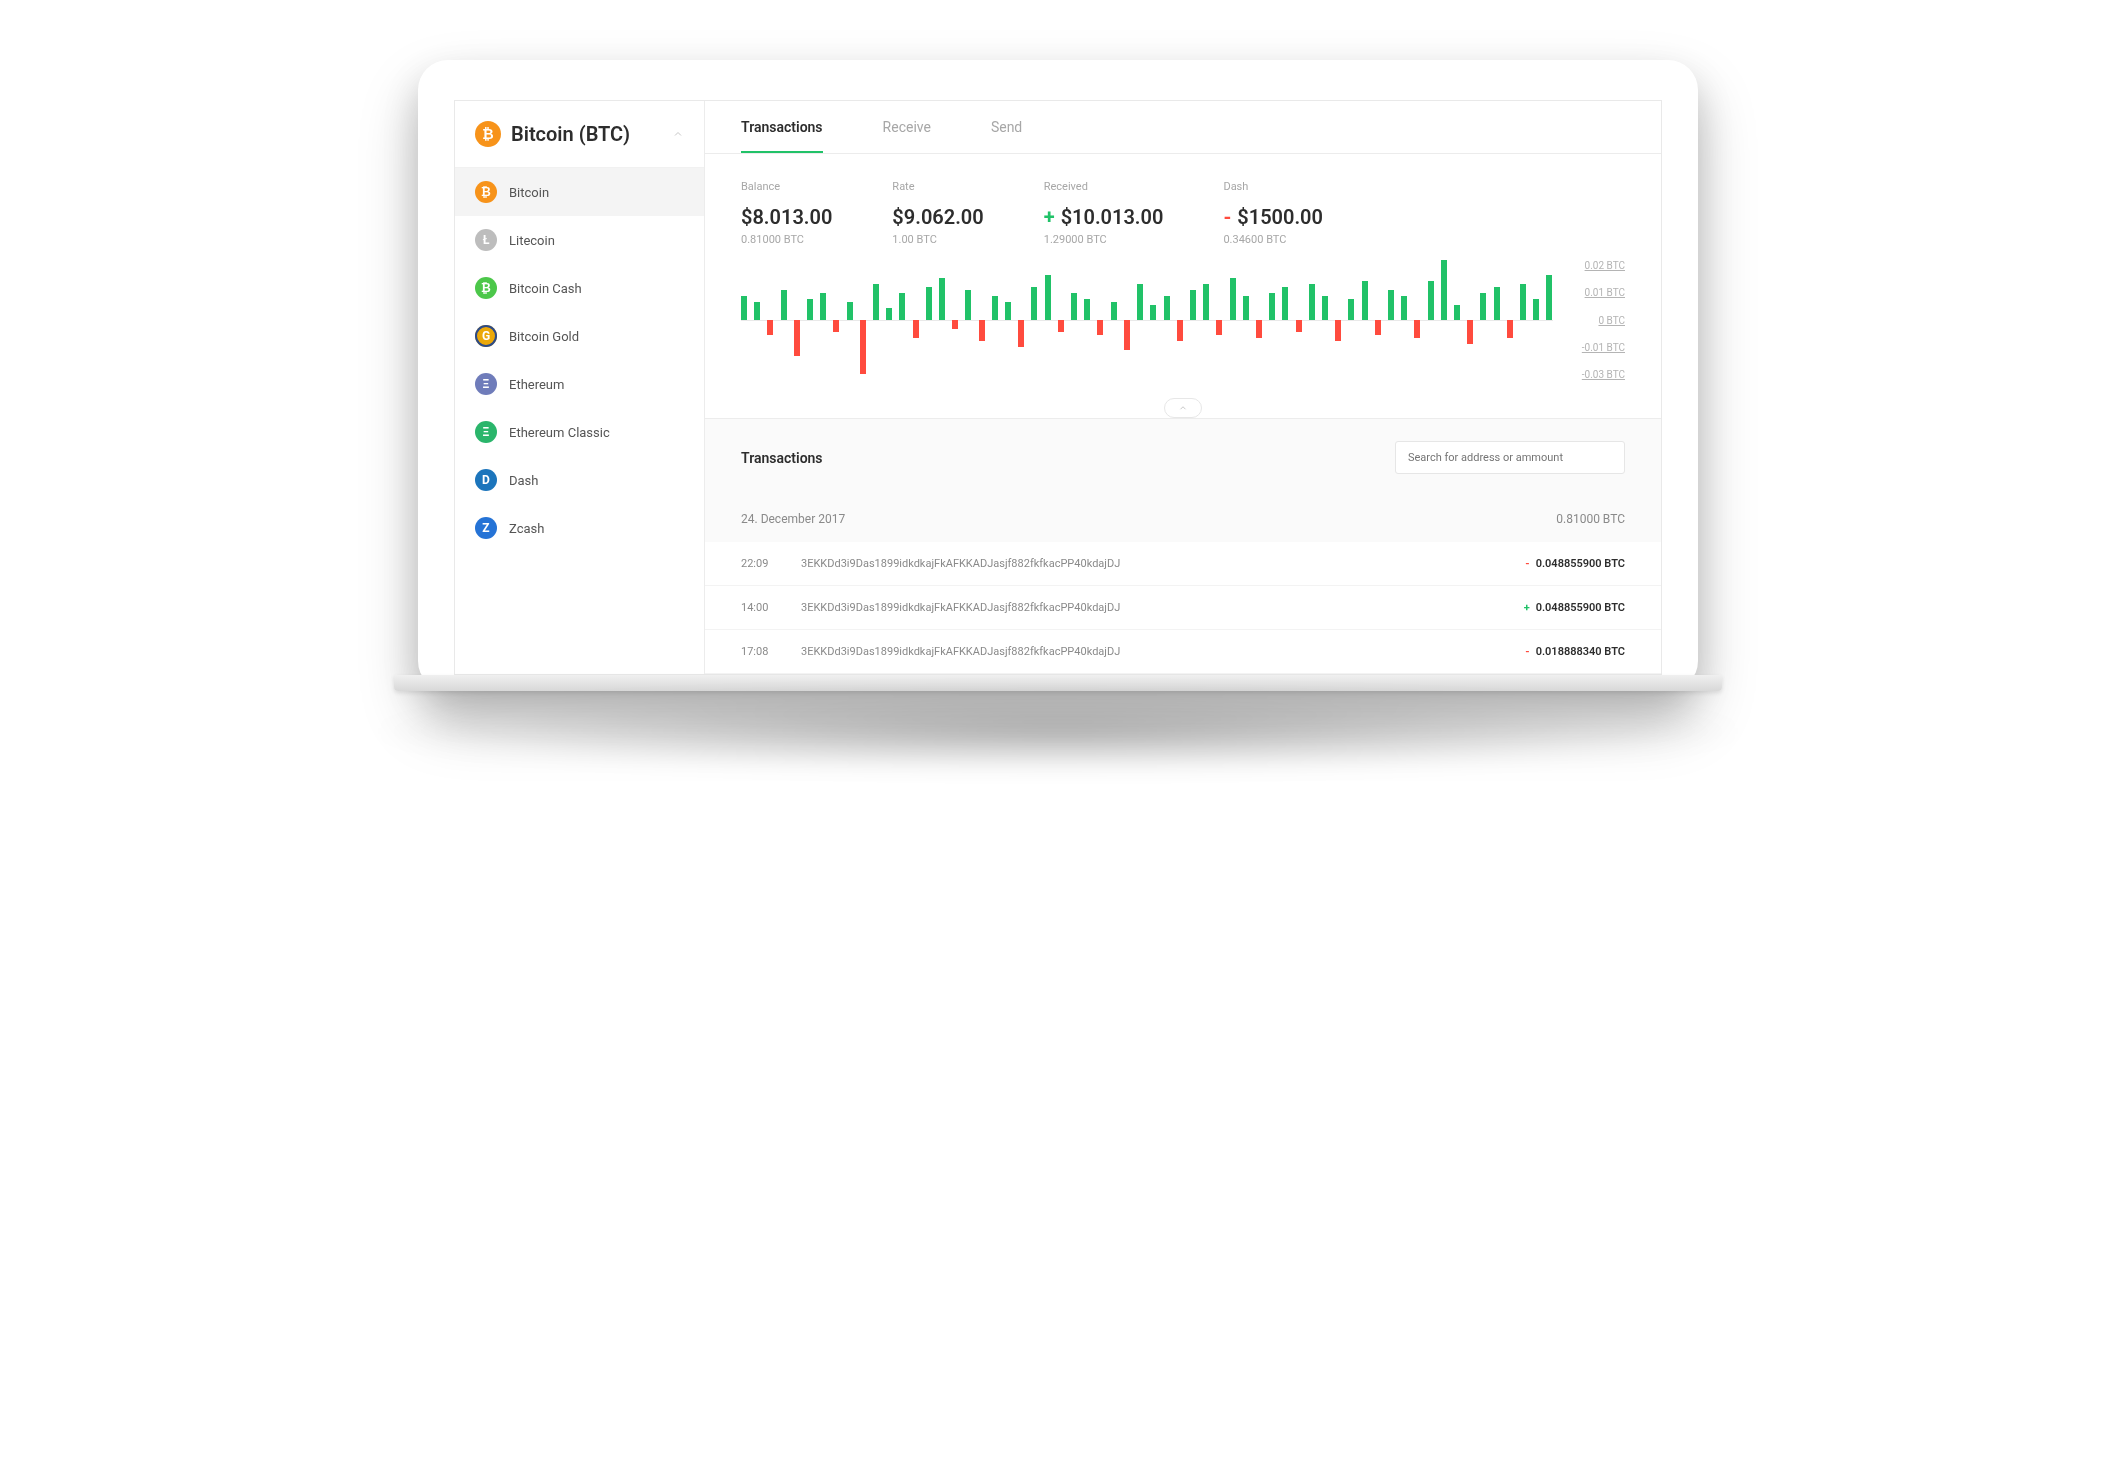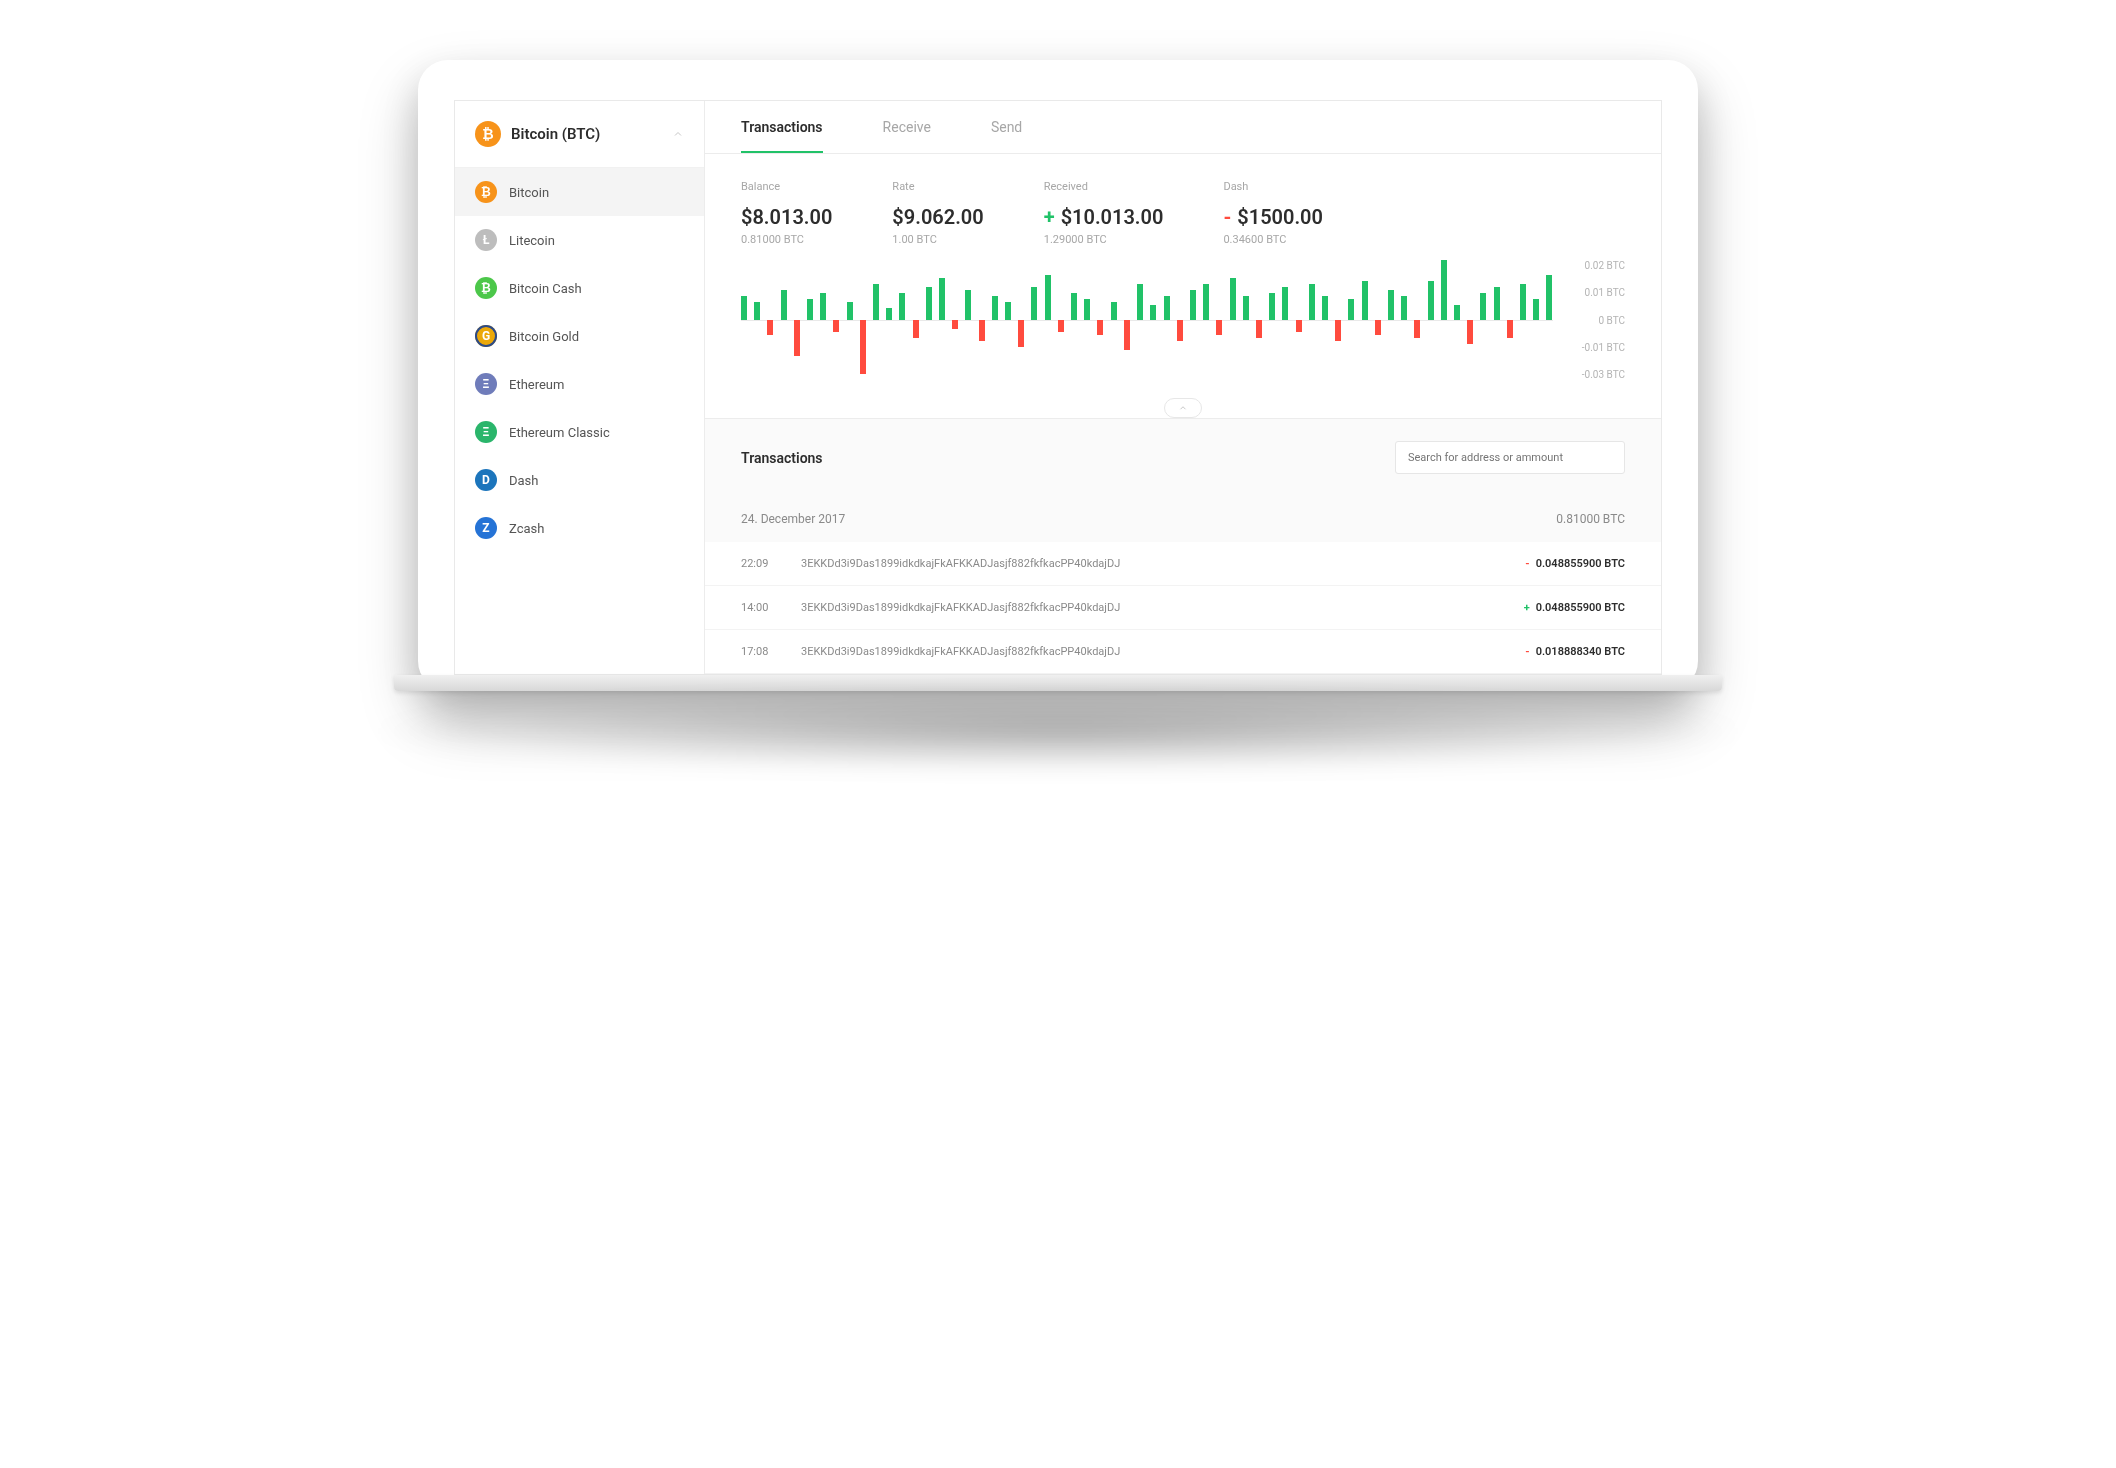--- a/index.html
+++ b/index.html
@@ -2,21 +2,21 @@
 <html><head>
 <meta charset="utf-8">
 <style>
 *{margin:0;padding:0;box-sizing:border-box;font-family:-apple-system,BlinkMacSystemFont,"Segoe UI",Roboto,sans-serif;}
 body{background:#fff;padding:60px 40px 40px 40px;}
 .device{background:#fff;border-radius:30px;padding:40px 36px 0 36px;box-shadow:0 30px 60px rgba(0,0,0,.22),0 18px 36px rgba(0,0,0,.15);position:relative;max-width:1280px;margin:0 auto;}
 .screen{background:#fff;display:flex;overflow:hidden;border:1px solid #e9e9e9;}
 .sidebar{width:250px;border-right:1px solid #ececec;padding:0;}
 .sb-head{display:flex;align-items:center;gap:10px;padding:20px 20px 20px 20px;border-bottom:1px solid #f1f1f1;}
 .coin{width:26px;height:26px;border-radius:50%;display:flex;align-items:center;justify-content:center;color:#fff;font-weight:700;font-size:14px;flex-shrink:0;}
-.sb-head .title{font-weight:600;font-size:15px;color:#2d2d2d;}
+.sb-head .title{font-weight:600;font-size:20px;color:#2d2d2d;}
 .chev{margin-left:auto;color:#c7c7c7;}
 .sb-item{display:flex;align-items:center;gap:12px;padding:13px 20px;font-size:13px;color:#555;cursor:pointer;}
 .sb-item.active{background:#f4f4f4;}
 .sb-item .coin{width:22px;height:22px;font-size:12px;}
 .main{flex:1;background:#fff;}
 .tabs{display:flex;gap:60px;padding:18px 36px 0 36px;border-bottom:1px solid #ececec;}
 .tab{font-size:14px;color:#a7a7a7;padding-bottom:16px;border-bottom:2px solid transparent;cursor:pointer;}
 .tab.active{color:#2d2d2d;font-weight:600;border-bottom-color:#21c268;}
 .stats{display:flex;gap:60px;padding:26px 36px 10px 36px;}
 .stat .lbl{font-size:11px;color:#a7a7a7;margin-bottom:12px;}
@@ -25,21 +25,21 @@
 .plus{color:#21c268;font-weight:700;}
 .minus{color:#ff4b3e;font-weight:700;}
 .chart-wrap{display:flex;padding:4px 36px 28px 36px;gap:16px;}
 .chart{flex:1;height:120px;position:relative;}
 .chart-baseline{position:absolute;top:50%;left:0;right:0;border-top:1px solid #e9e9e9;}
 .bars{position:absolute;top:0;left:0;right:0;bottom:0;display:flex;align-items:center;justify-content:space-between;}
 .bar{width:6px;position:relative;}
 .bar span{position:absolute;left:0;width:6px;}
 .bar .up{bottom:0;background:#21c268;}
 .bar .dn{top:0;background:#ff4b3e;}
-.chart-y{width:56px;font-size:10px;color:#b4b4b4;display:flex;flex-direction:column;justify-content:space-between;text-align:right;}
+.chart-y{width:56px;font-size:10px;color:#b4b4b4;display:flex;flex-direction:column;justify-content:space-between;text-align:right;text-decoration:underline;}
 .collapse-btn{width:38px;height:20px;border-radius:12px;background:#fff;border:1px solid #e7e7e7;display:flex;align-items:center;justify-content:center;margin:-10px auto 0 auto;position:relative;z-index:1;color:#bdbdbd;}
 .tx-section{border-top:1px solid #ececec;background:#fafafa;}
 .tx-head{display:flex;align-items:center;justify-content:space-between;padding:22px 36px;}
 .tx-title{font-size:14px;font-weight:600;color:#2d2d2d;}
 .search{width:230px;padding:9px 12px;border:1px solid #e6e6e6;border-radius:3px;font-size:11px;color:#aaa;background:#fff;}
 .group-head{display:flex;justify-content:space-between;padding:16px 36px;font-size:12px;color:#8a8a8a;}
 .tx-row{display:flex;align-items:center;padding:15px 36px;font-size:11px;color:#8a8a8a;background:#fff;border-bottom:1px solid #f3f3f3;}
 .tx-time{width:60px;}
 .tx-addr{flex:1;}
 .tx-amt{font-weight:600;color:#2d2d2d;display:flex;align-items:center;gap:6px;}

